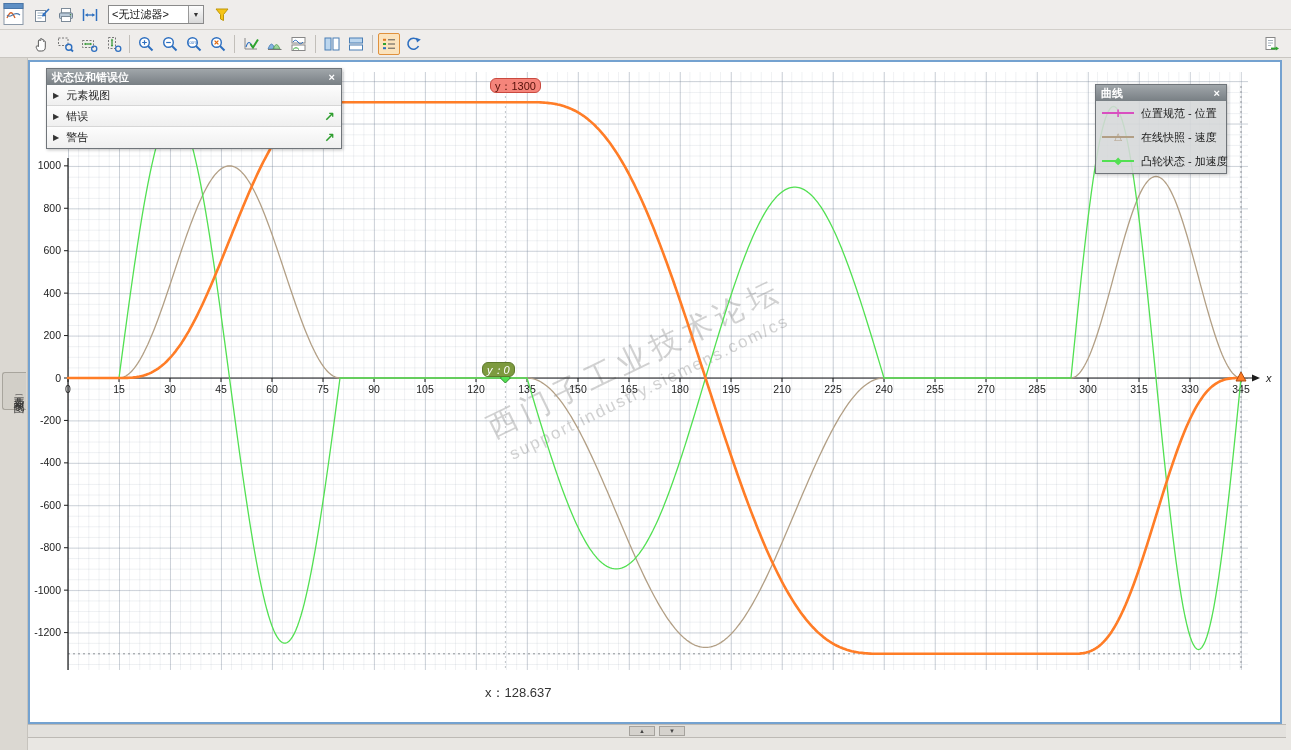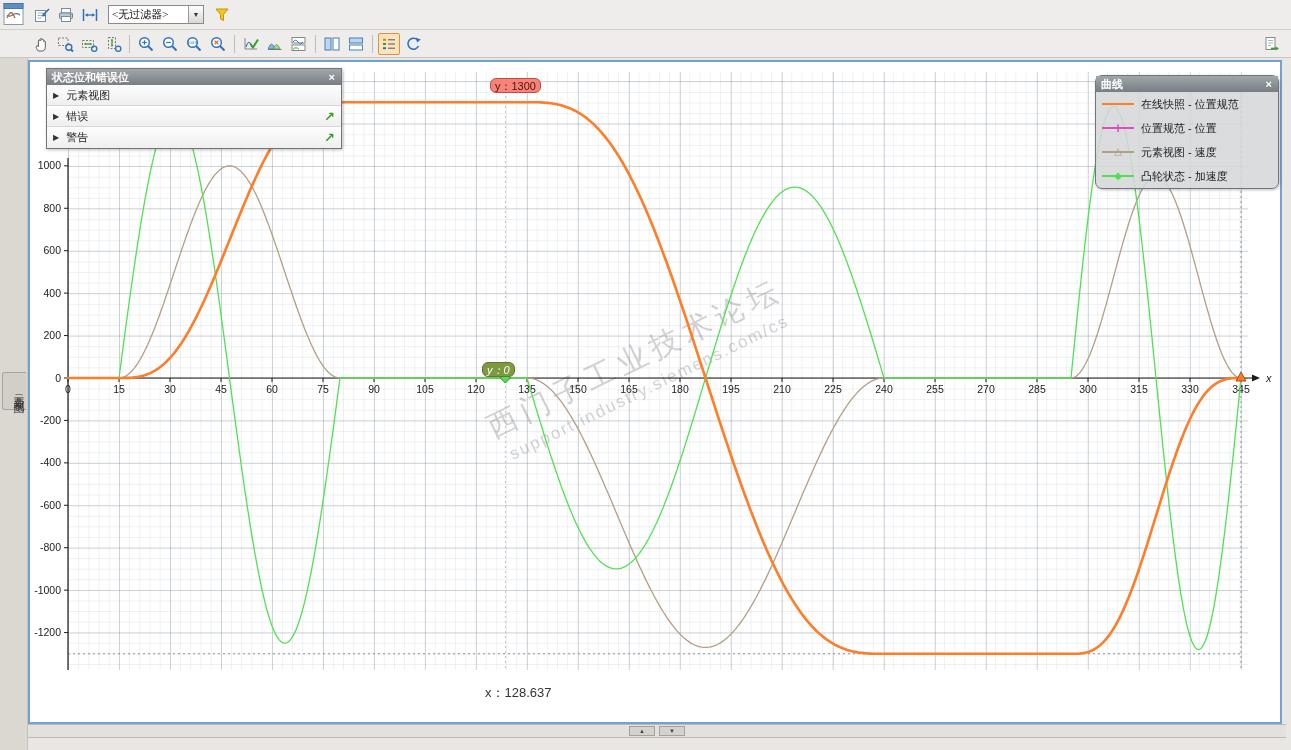--- a/index.html
+++ b/index.html
@@ -6,21 +6,21 @@
   html,body { width:1291px; height:750px; }
   body {
     background:#e9e7e3;
     font-family:"Liberation Sans","DejaVu Sans",sans-serif;
     overflow:hidden; position:relative;
   }
   svg { font-family:inherit; }
 
   
   .toolbar { position:absolute; left:0; right:0; display:flex; align-items:center; gap:2px; background:#efedeb; }
-  .tb1 { top:0; height:30px; border-bottom:1px solid #d2cfca; padding-left:2px;font-family:Liberation Serif, serif; }
+  .tb1 { top:0; height:30px; border-bottom:1px solid #d2cfca; padding-left:2px; }
   .tb2 { top:30px; height:28px; border-bottom:1px solid #c9c6c1; padding-left:30px; }
   .tbtn { width:22px; height:22px; border:1px solid transparent; background:transparent; display:flex; align-items:center; justify-content:center; padding:0; }
   .tbtn svg { display:block; }
   .tbtn.active { border:1px solid #e0913d; background:#fbe3bd; border-radius:2px; }
   .sep { width:1px; height:18px; background:#c2bfba; margin:0 3px; }
   .corner { width:24px; height:26px; display:flex; align-items:center; justify-content:center; margin-right:3px; }
   .combo { display:flex; align-items:center; height:19px; border:1px solid #8a8a8a; background:#fff; width:96px; margin:0 5px; }
   .combo-text { flex:1; font-size:11px; padding:0 3px; color:#111; white-space:nowrap; overflow:hidden; }
   .combo-arrow { width:15px; height:100%; background:linear-gradient(#fdfdfd,#d8d8d8); border-left:1px solid #999;
                  font-size:7px; display:flex; align-items:center; justify-content:center; color:#333; }
@@ -60,21 +60,21 @@
   .panel { position:absolute; border:1px solid #70757a; box-shadow:1px 1px 3px rgba(0,0,0,0.25); font-size:11px; }
   .panel-title { height:16px; background:linear-gradient(#a0a6aa,#787f84); color:#fff; font-weight:bold;
                  display:flex; align-items:center; padding:0 5px; }
   .panel-title .close { margin-left:auto; font-weight:bold; cursor:default; padding:0 1px; }
   .status-panel { left:16px; top:6px; width:296px; background:#fbfbfb; }
   .status-row { height:21px; display:flex; align-items:center; padding:0 6px;
                 border-bottom:1px solid #d6d6d6; background:linear-gradient(#fdfdfd,#efefef); color:#222; }
   .status-row:last-child { border-bottom:none; }
   .status-row .exp { font-size:8px; color:#333; margin-right:7px; }
   .status-row .linkarr { margin-left:auto; color:#2f9e2f; font-weight:bold; font-size:13px; }
-  .legend-panel { left:1065px; top:13px; width:184px; background:rgba(213,215,216,0.88);border-radius:7px; }
+  .legend-panel { left:1065px; top:22px; width:132px; background:rgba(213,215,216,0.88); }
   .legend-row { height:24px; display:flex; align-items:center; padding:0 6px; gap:7px; }
   .sw { position:relative; width:32px; height:14px; flex:none; }
   .sw-line { position:absolute; left:0; right:0; top:6px; height:2px; }
   .sw-marker { position:absolute; left:50%; top:50%; transform:translate(-50%,-50%); font-size:10px; line-height:1; }
   .legend-label { color:#1b1b1b; white-space:nowrap; }
 
   
   .bottom-splitter { position:absolute; left:28px; top:724px; width:1258px; height:14px; background:#e3e1dd;
                      border-top:1px solid #bdbab5; border-bottom:1px solid #bdbab5;
                      display:flex; justify-content:center; align-items:center; gap:4px; }
@@ -378,38 +378,31 @@
       </div>
     </div>
 
     <div class="panel legend-panel">
       <div class="panel-title">
         <span>曲线</span>
         <span class="close">×</span>
       </div>
       <div class="legend-row">
         <span class="sw">
-            <span class="sw-line" style="background: rgb(255, 125, 38);"></span>
-            <span class="sw-marker" style="color: rgb(255, 125, 38);"></span>
-          </span>
-        <span class="legend-label">在线快照 - 位置规范</span>
-      </div>
-      <div class="legend-row">
-        <span class="sw">
             <span class="sw-line" style="background: rgb(217, 79, 192);"></span>
             <span class="sw-marker" style="color: rgb(217, 79, 192); font-weight: bold; font-size: 14px;">+</span>
           </span>
         <span class="legend-label">位置规范 - 位置</span>
       </div>
       <div class="legend-row">
         <span class="sw">
             <span class="sw-line" style="background: rgb(178, 159, 133);"></span>
             <span class="sw-marker" style="color: rgb(178, 159, 133);">△</span>
           </span>
-        <span class="legend-label">元素视图 - 速度</span>
+        <span class="legend-label">在线快照 - 速度</span>
       </div>
       <div class="legend-row">
         <span class="sw">
             <span class="sw-line" style="background: rgb(82, 224, 82);"></span>
             <span class="sw-marker" style="color: rgb(82, 224, 82);">◆</span>
           </span>
         <span class="legend-label">凸轮状态 - 加速度</span>
       </div>
     </div>
   </div>

